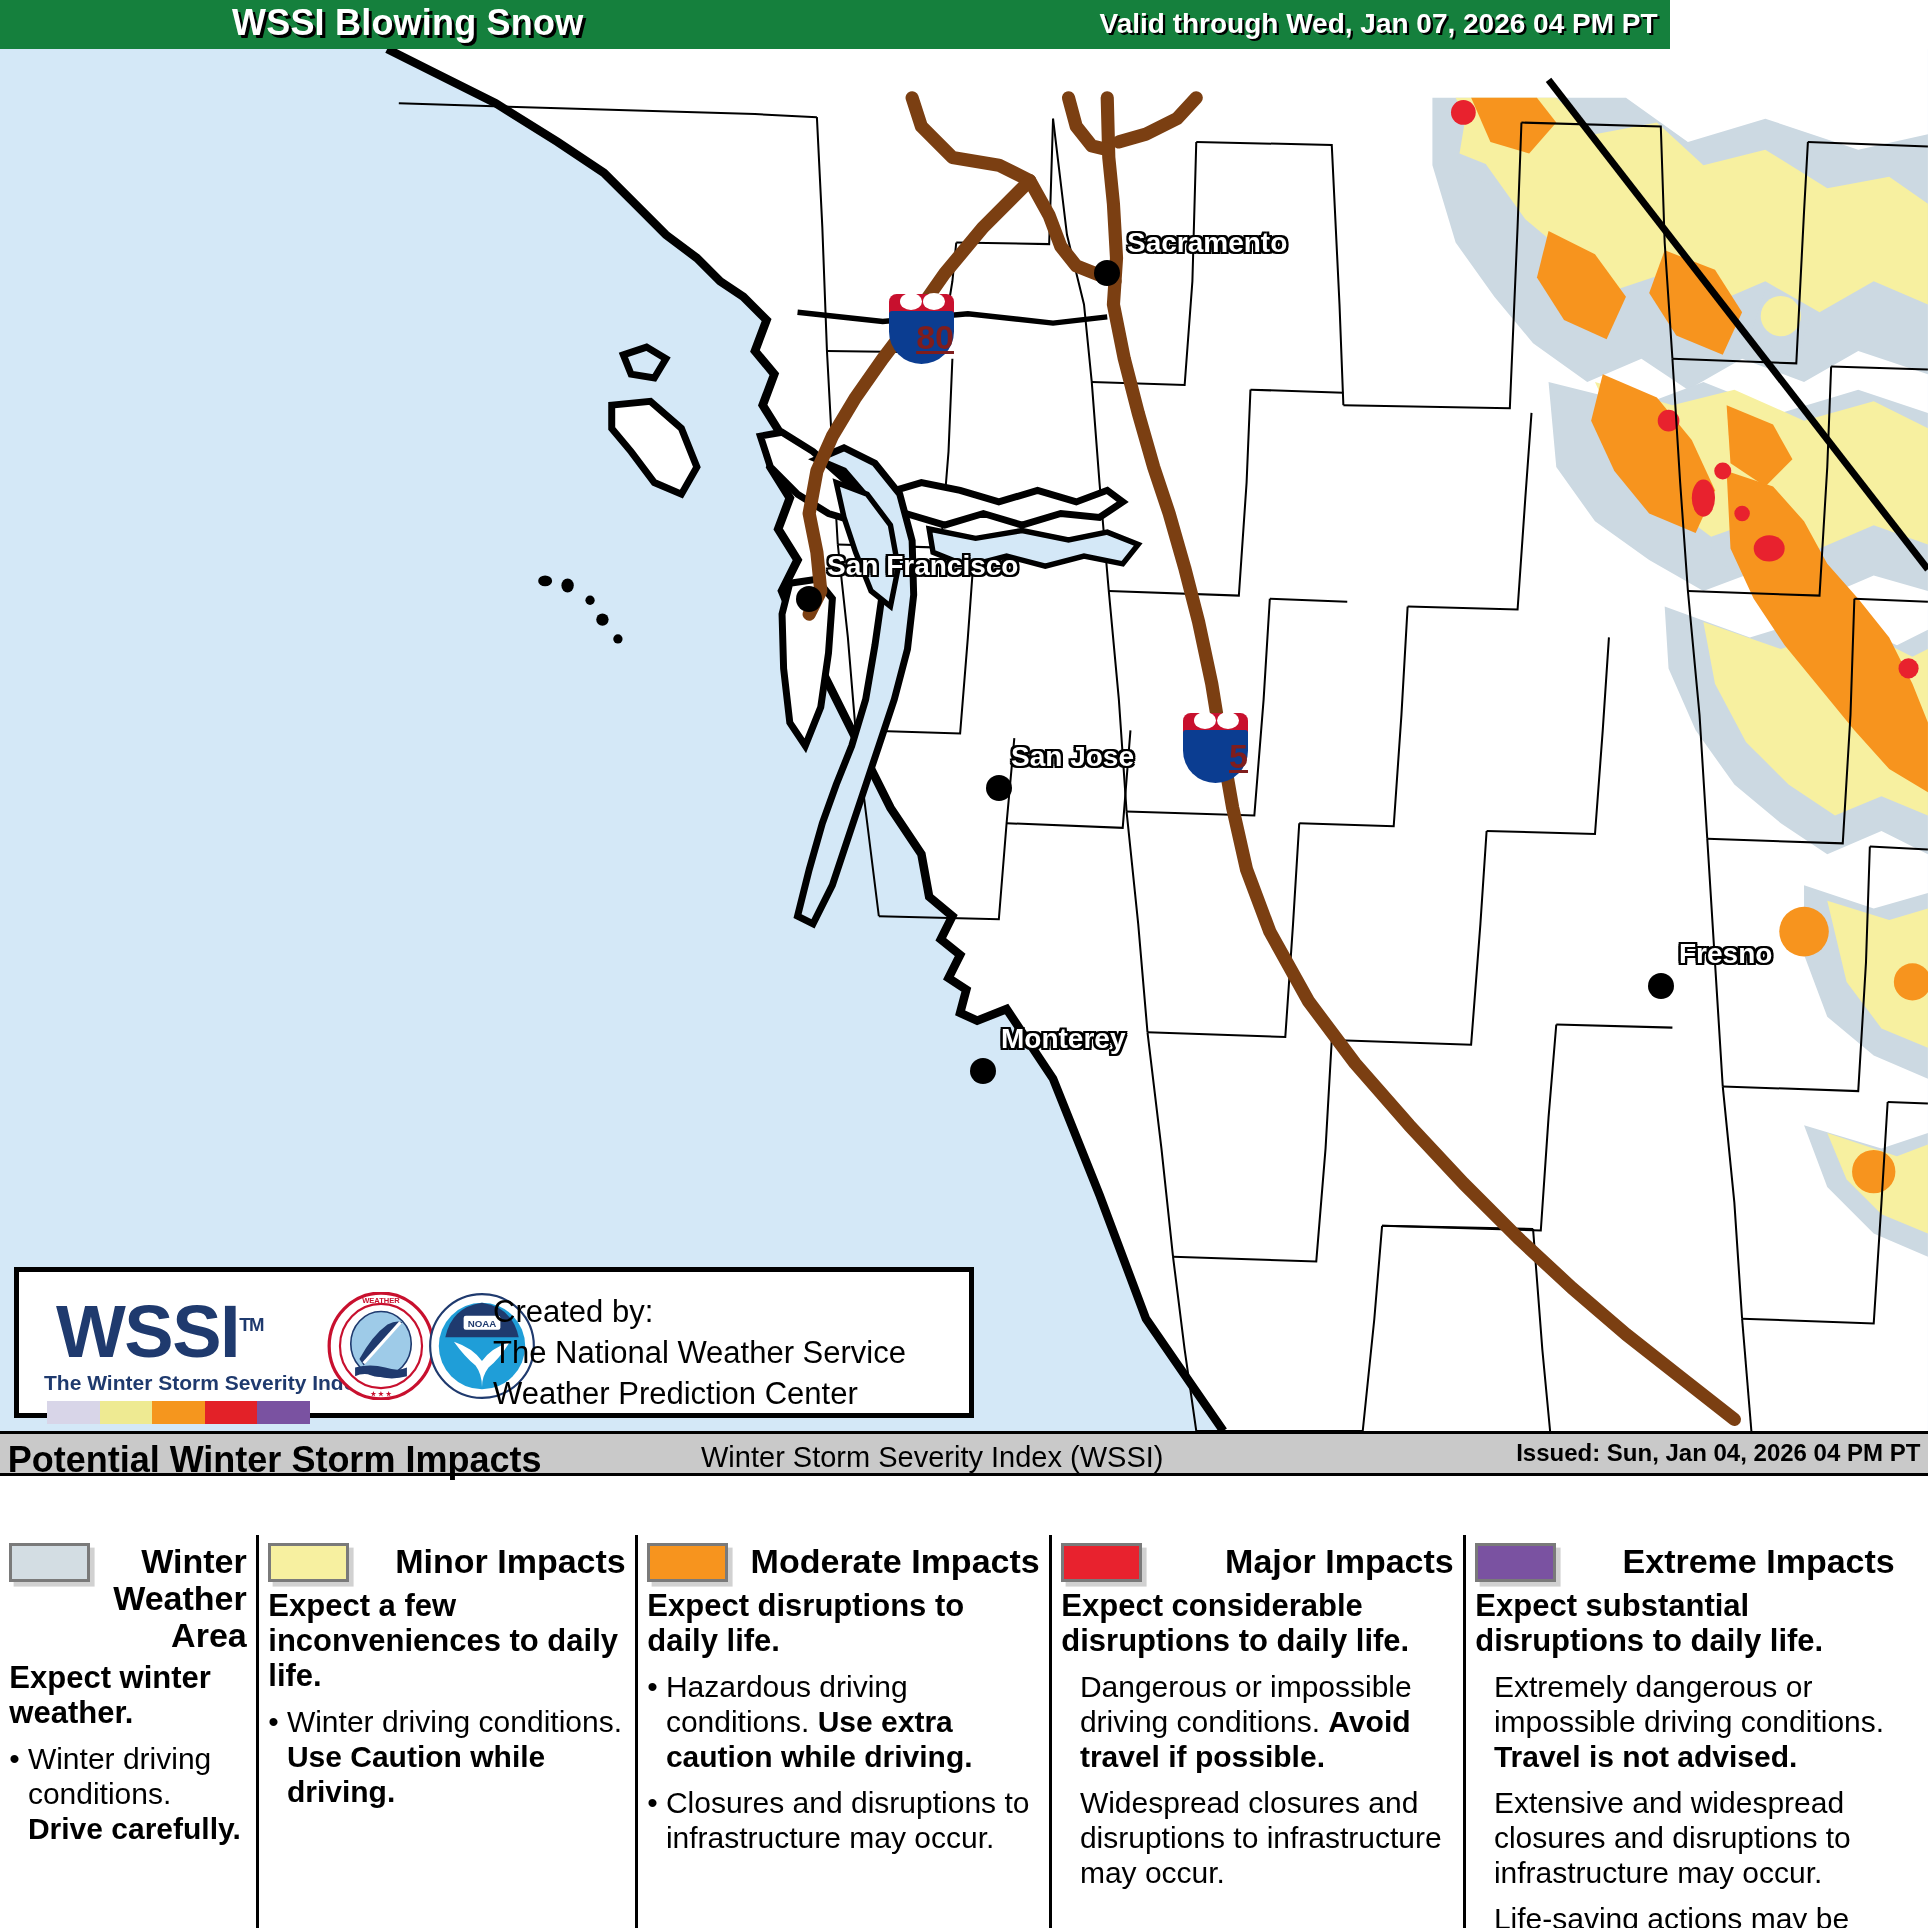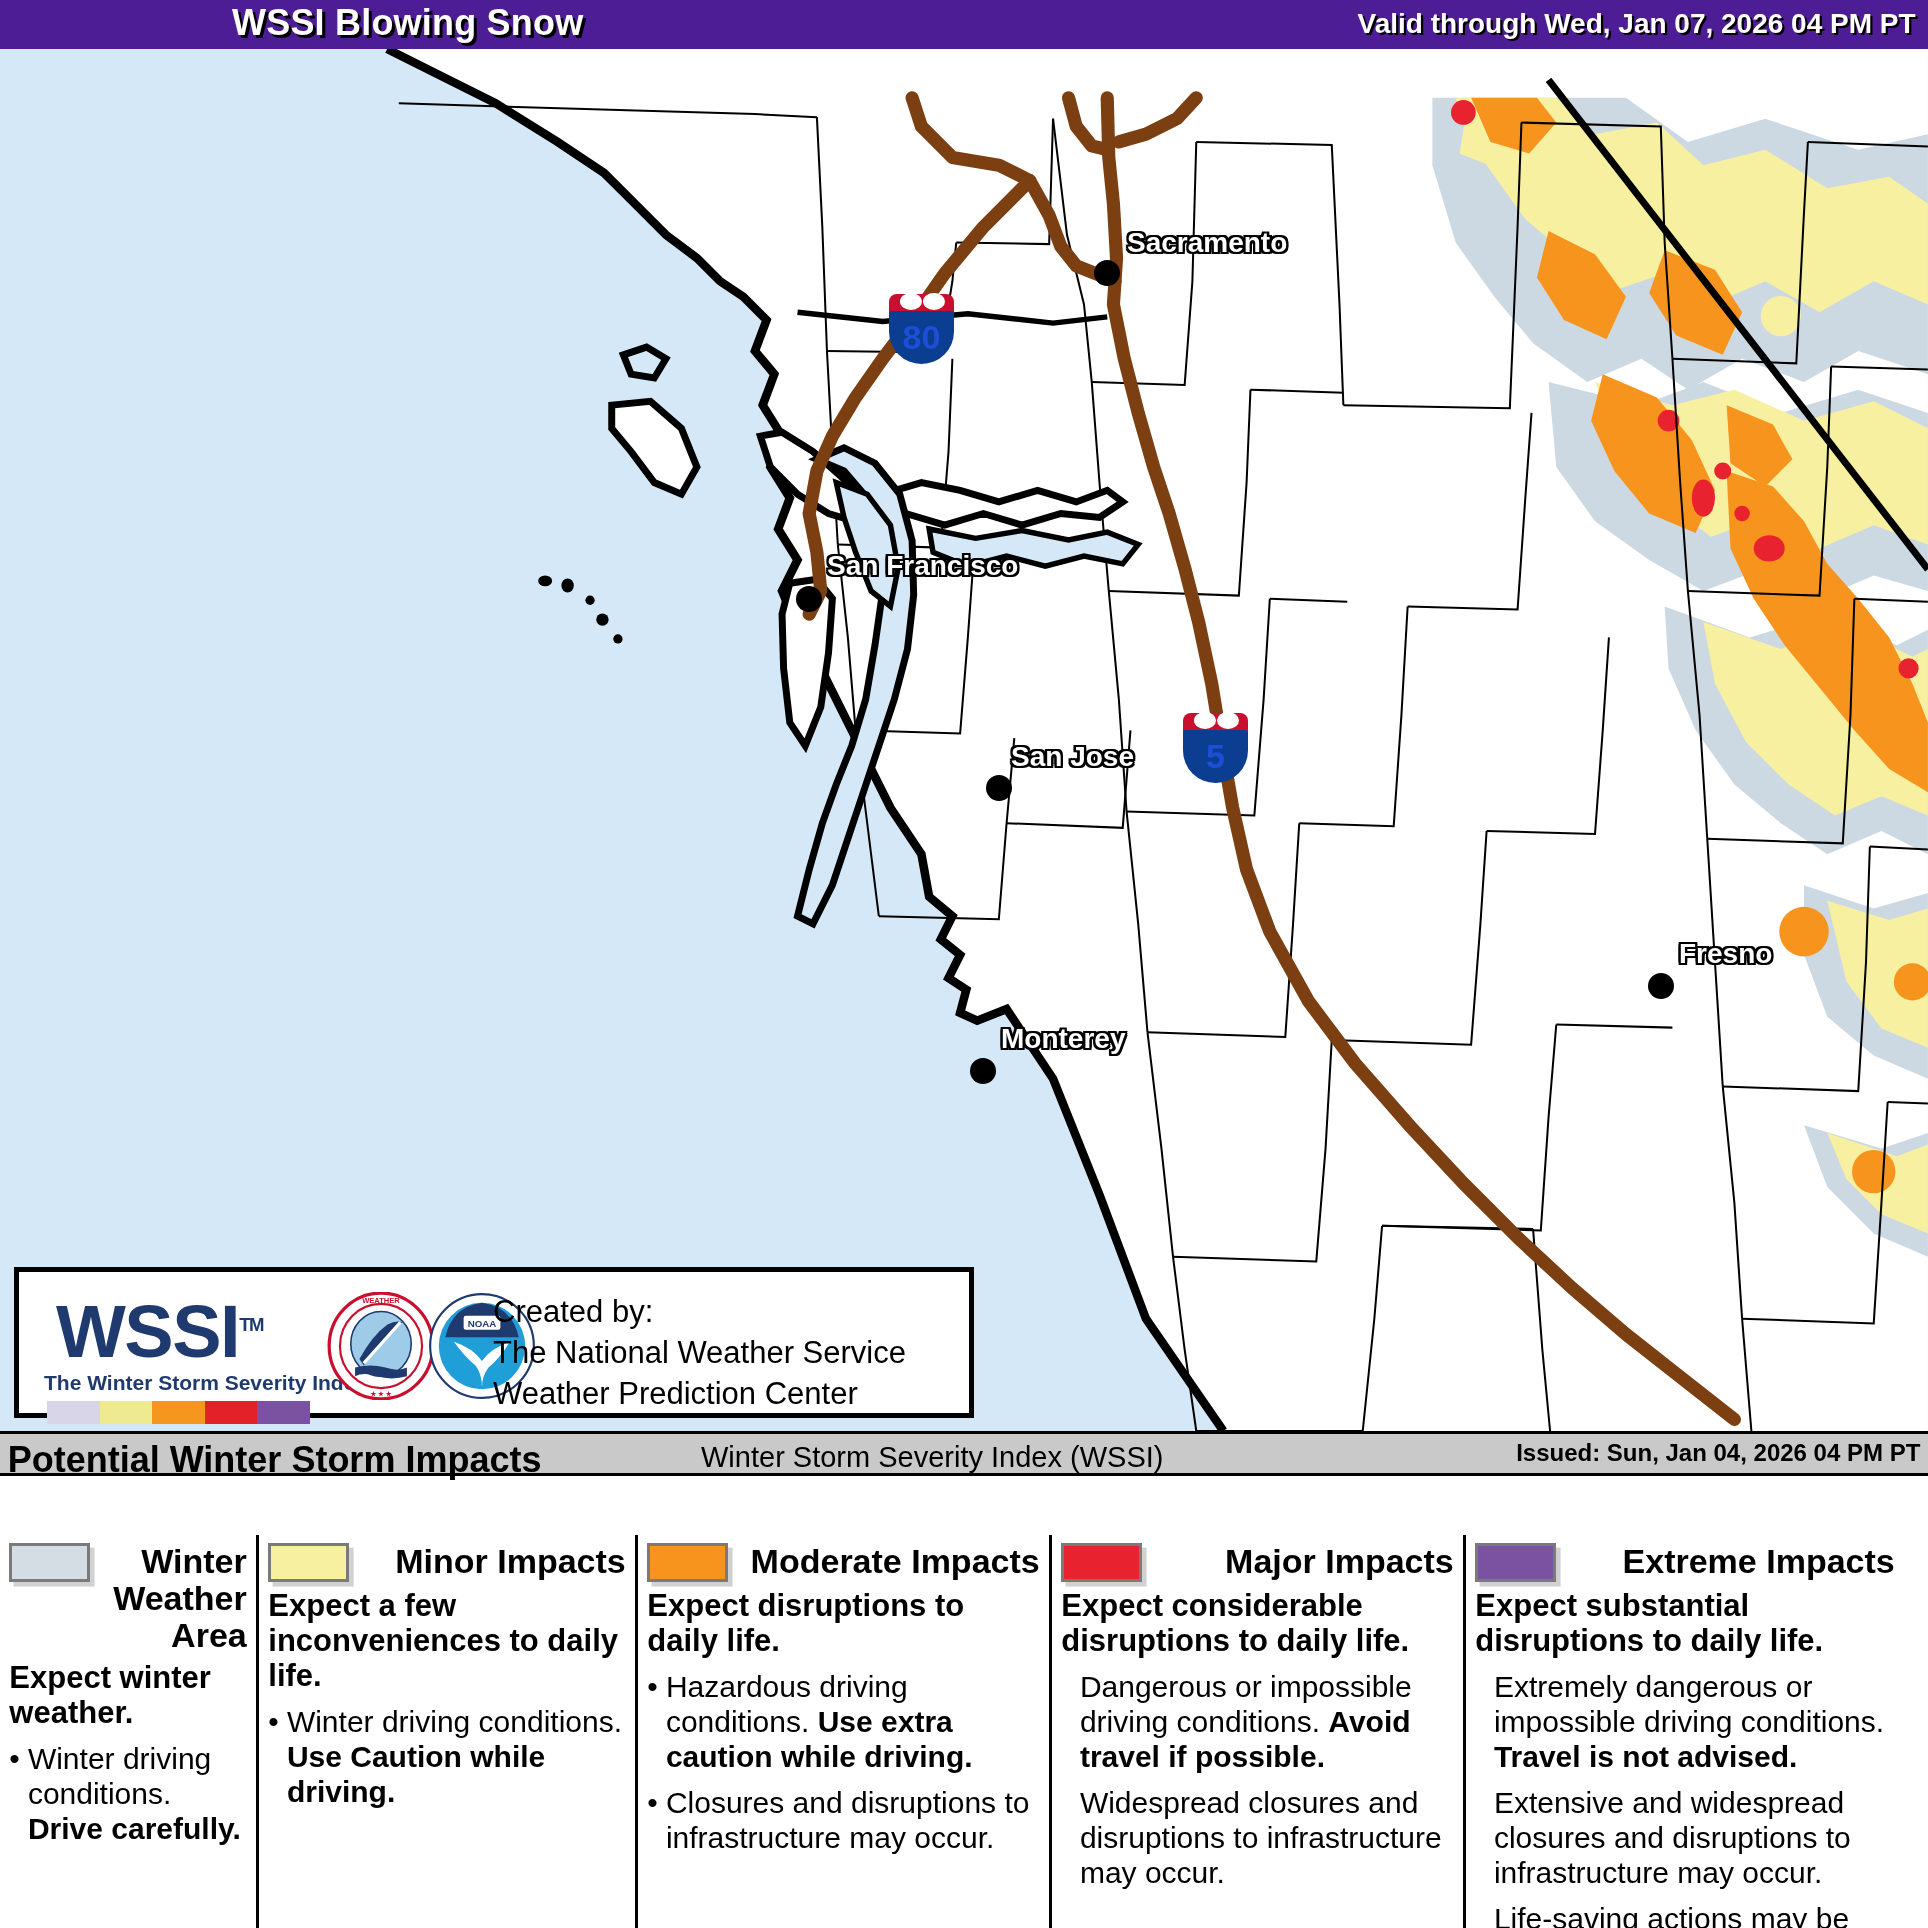--- a/index.html
+++ b/index.html
@@ -1,42 +1,42 @@
 <!DOCTYPE html>
 <html style="font-size:12.4px"><head>
 <meta charset="utf-8">
 <style>
   html,body{margin:0;padding:0;background:#fff;}
   body{width:1928px;height:1928px;font-family:"Liberation Sans",sans-serif;overflow:hidden;}
   #page{position:relative;width:1928px;height:1928px;}
 
   
-  .hdr{position:absolute;left:0;top:0;width:1928px;height:49px;background:#4c1d95;}
+  .hdr{position:absolute;left:0;top:0;width:1670px;height:49px;background:#15803d;}
   .hdr-title{position:absolute;left:232px;top:1.5px;font-size:36px;font-weight:bold;color:#fff;
     text-shadow:3.1px 3.1px 0 #000;letter-spacing:0.2px;white-space:nowrap;}
   .hdr-valid{position:absolute;right:12.4px;top:7.7px;font-size:28px;font-weight:bold;color:#fff;
     text-shadow:2.3px 2.3px 0 #000;white-space:nowrap;}
 
   
   .map{position:absolute;left:0;top:49px;width:1928px;height:1382px;background:#d4e8f7;overflow:hidden;}
   .map svg{position:absolute;left:0;top:0;}
 
   .citydot{position:absolute;width:26px;height:26px;border-radius:50%;background:#000;}
   .citylabel{position:absolute;font-size:28px;font-weight:bold;color:#fff;white-space:nowrap;
     text-shadow:-2.3px -2.3px 0 #000,2.3px -2.3px 0 #000,-2.3px 2.3px 0 #000,2.3px 2.3px 0 #000,
                 0 -2.3px 0 #000,0 2.3px 0 #000,-2.3px 0 0 #000,2.3px 0 0 #000;}
 
   
   .shield{position:absolute;width:65px;height:70px;}
   .shield .crown{position:absolute;left:0;top:0;width:65px;height:23px;background:#c8102e;
     border-radius:7.7px 7.7px 0 0;}
   .shield .body{position:absolute;left:0;top:17px;width:65px;height:53px;background:#0b3d91;
     border-radius:3.1px 3.1px 33px 33px;}
-  .shield .num{position:absolute;left:0;top:26px;width:65px;text-align:center;color:#1d4ed8;
-    font-size:34px;font-weight:bold;line-height:34px;}
+  .shield .num{position:absolute;left:0;top:26px;width:65px;text-align:right;color:#7f1d1d;
+    font-size:34px;font-weight:bold;line-height:34px;text-decoration:underline;}
   .shield .notch{position:absolute;top:-1.5px;width:22px;height:17px;background:#fff;border-radius:50%;}
 
   
   .logobox{position:absolute;left:14px;top:1267px;width:960px;height:151px;background:#fff;
     border:5.4px solid #000;box-sizing:border-box;}
   .wssi-word{position:absolute;left:37px;top:15.5px;font-size:74px;font-weight:bold;color:#1f3a6e;
     letter-spacing:-1.5px;line-height:74px;}
   .wssi-tm{font-size:18.6px;vertical-align:super;}
   .wssi-sub{position:absolute;left:25px;top:99px;font-size:21px;font-weight:bold;color:#1f3a6e;
     white-space:nowrap;}

